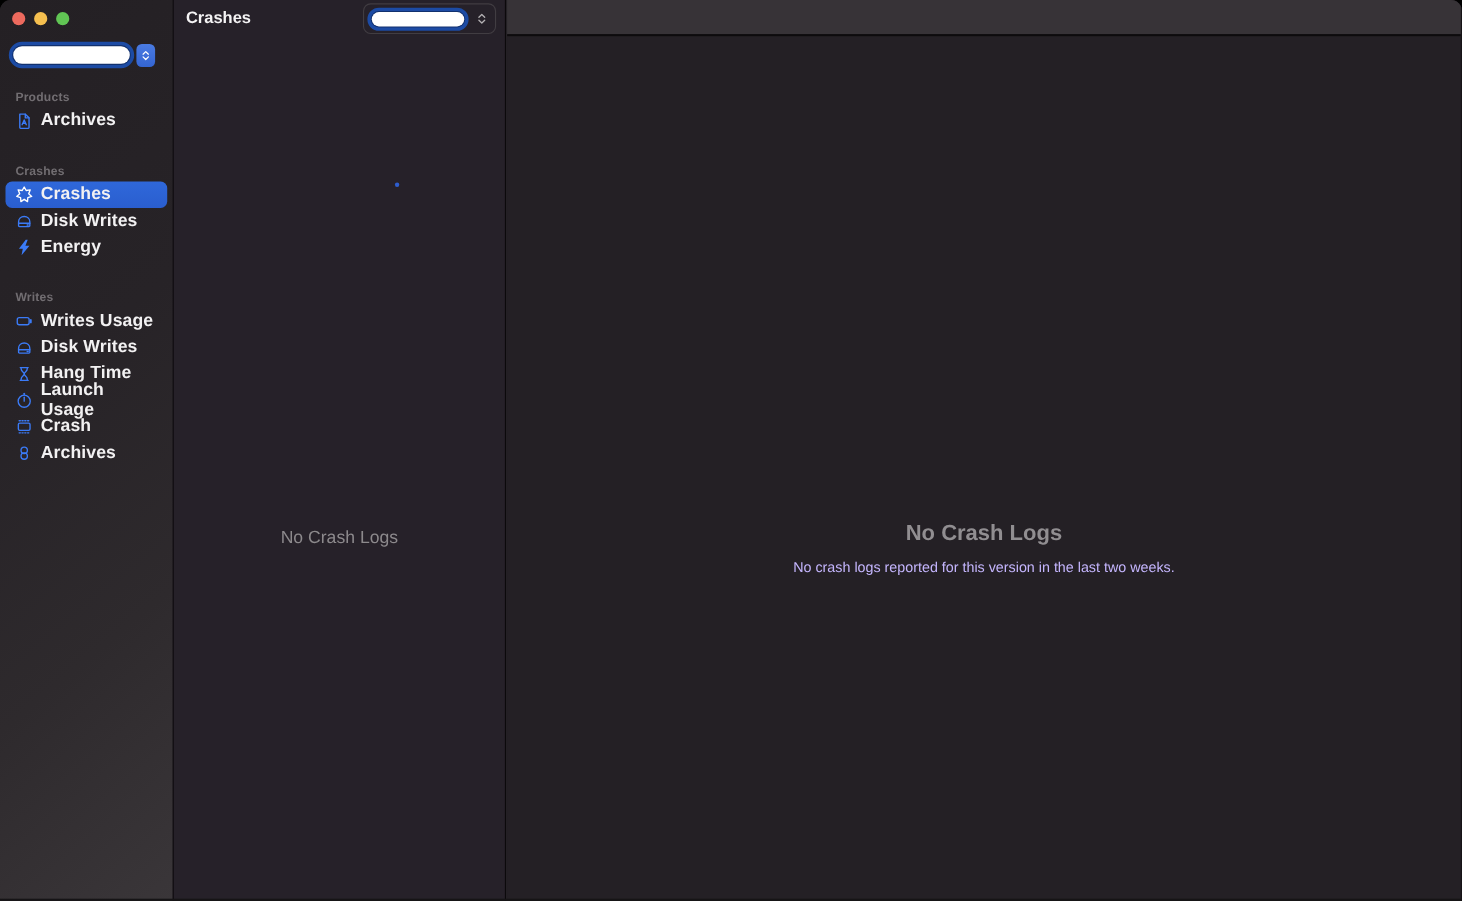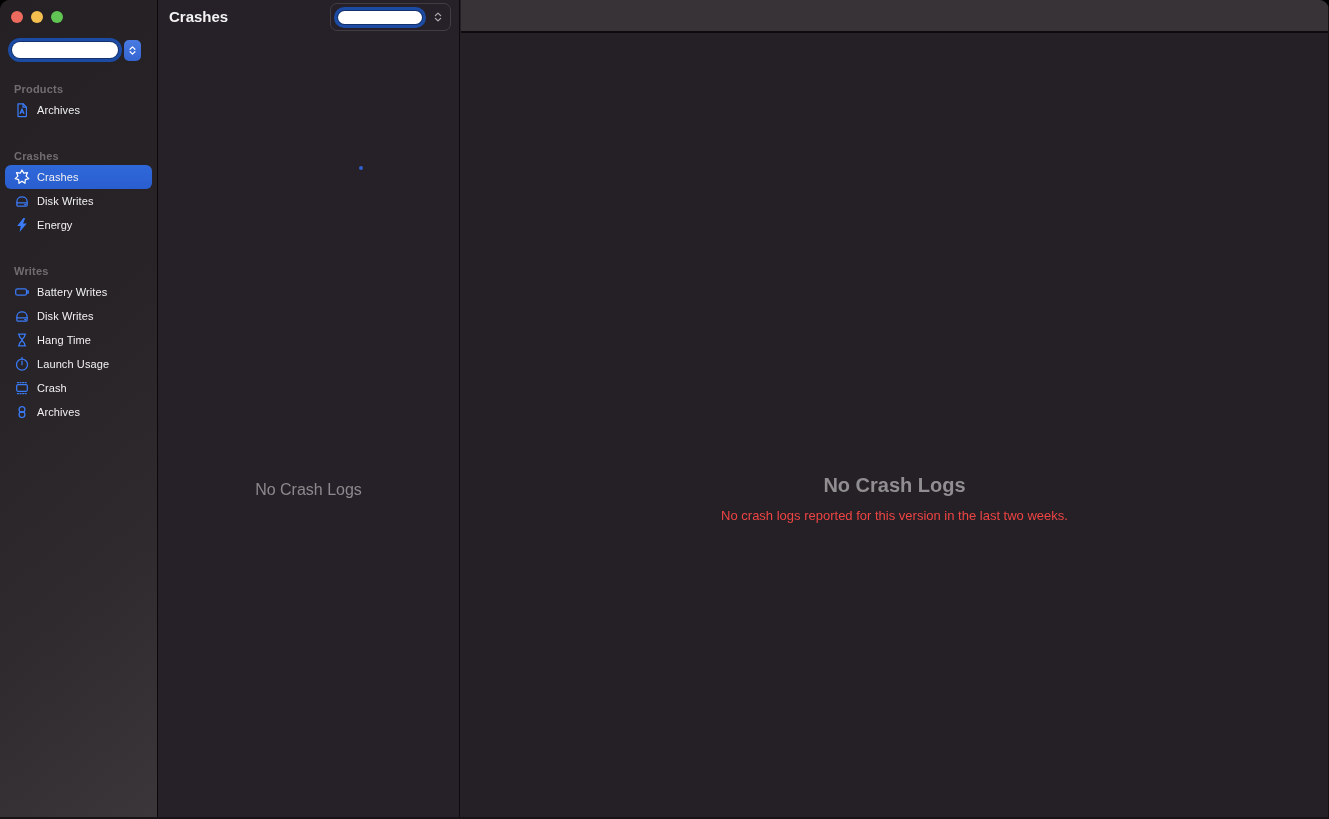--- a/index.html
+++ b/index.html
@@ -20,21 +20,21 @@
   .focus-ring { border:3px solid #1c4ba4; border-radius:14px; padding:1px; background:#12316e; }
   .app-selector .pill { width:106px; height:16px; background:#ffffff; border-radius:9px;
     font-size:11px; color:#222; line-height:16px; padding:0 8px; overflow:hidden; white-space:nowrap; }
   .stepper { width:17px; height:21px; margin-left:2px; border-radius:5px;
     background:linear-gradient(#4a7be2,#3465d2); display:flex; align-items:center; justify-content:center; }
 
   .section-label { margin:15px 0 3px 14px; font-size:11px; font-weight:bold; color:#716d71; letter-spacing:.2px; }
   .nav-list { position:absolute; left:0; top:68px; right:0; }
   .nav-item { margin:0 5px; height:24px; border-radius:6px; display:flex; align-items:center; gap:7px; padding:0 9px; }
   .nav-item .icon { width:16px; height:16px; flex:0 0 16px; display:flex; align-items:center; justify-content:center; }
-  .nav-item .label { font-size:11px; font-weight:400; color:#f2f1f2; letter-spacing:.1px; }
+  .nav-item .label { font-size:16px; font-weight:700; color:#f2f1f2; letter-spacing:.1px; }
   .nav-item.selected { background:linear-gradient(#2f68da,#2a5ecf); }
   .gap-lg { height:13px; }
 
   svg.ic { stroke:#3b7bf7; fill:none; stroke-width:1.25; stroke-linecap:round; stroke-linejoin:round; }
   svg.ic.white { stroke:#ffffff; }
   svg.ic .filled { fill:#3b7bf7; stroke:none; }
   svg.chev { stroke:#fff; fill:none; stroke-width:1.7; stroke-linecap:round; stroke-linejoin:round; }
 
   
   .list-pane { position:absolute; left:158px; top:0; width:302px; height:819px; background:#262129; border-right:1px solid #0b090b; }
@@ -48,21 +48,21 @@
   svg.chev-gray { stroke:#b3b0b3; fill:none; stroke-width:1.6; stroke-linecap:round; stroke-linejoin:round; }
 
   .list-empty { position:absolute; left:0; right:0; top:481px; text-align:center; font-size:16px; color:#8c898c; }
   .blue-dot { position:absolute; left:201px; top:166px; width:4px; height:4px; border-radius:50%; background:#2e5ecf; }
 
   
   .detail-pane { position:absolute; left:461px; top:0; width:868px; height:819px; background:#242025; border-right:1px solid #141214; }
   .detail-toolbar { position:absolute; left:0; top:0; right:0; height:33px; background:#373337; border-bottom:2px solid #0d0b0d; }
   .detail-empty { position:absolute; left:0; right:0; top:474px; text-align:center; }
   .detail-empty-title { font-size:20px; font-weight:600; color:#918e91; }
-  .detail-empty-subtitle { margin-top:11px; font-size:13px; color:#ef4444; }
+  .detail-empty-subtitle { margin-top:11px; font-size:13px; color:#c4b5fd; }
 </style>
 </head>
 <body>
 
 <div class="window">
 
   <aside class="sidebar">
     <div class="traffic-lights">
       <span class="tl" style="background:#ed6a5e"></span>
       <span class="tl" style="background:#f5bf4f"></span>
@@ -129,21 +129,21 @@
       <div class="gap-lg"></div>
       <div class="section-label">Writes</div>
 
       <div class="nav-item">
         <span class="icon">
           <svg class="ic" width="16" height="16" viewBox="0 0 16 16">
               <rect x="1.7" y="4.8" width="10.8" height="6.4" rx="1.8"></rect>
               <path d="M14 6.9 v2.2" stroke-width="1.7"></path>
             </svg>
         </span>
-        <span class="label">Battery Writes</span>
+        <span class="label">Writes Usage</span>
       </div>
 
       <div class="nav-item">
         <span class="icon">
           <svg class="ic" width="16" height="16" viewBox="0 0 16 16">
               <path d="M2.9 12.2 V8.6 c0 -2.9 2.2 -4.8 5.1 -4.8 s5.1 1.9 5.1 4.8 v3.6 a0.8 0.8 0 0 1 -0.8 0.8 H3.7 a0.8 0.8 0 0 1 -0.8 -0.8 z"></path>
               <line x1="2.9" y1="9.9" x2="13.1" y2="9.9"></line>
               <line x1="10.7" y1="11.5" x2="11.6" y2="11.5"></line>
             </svg>
         </span>

